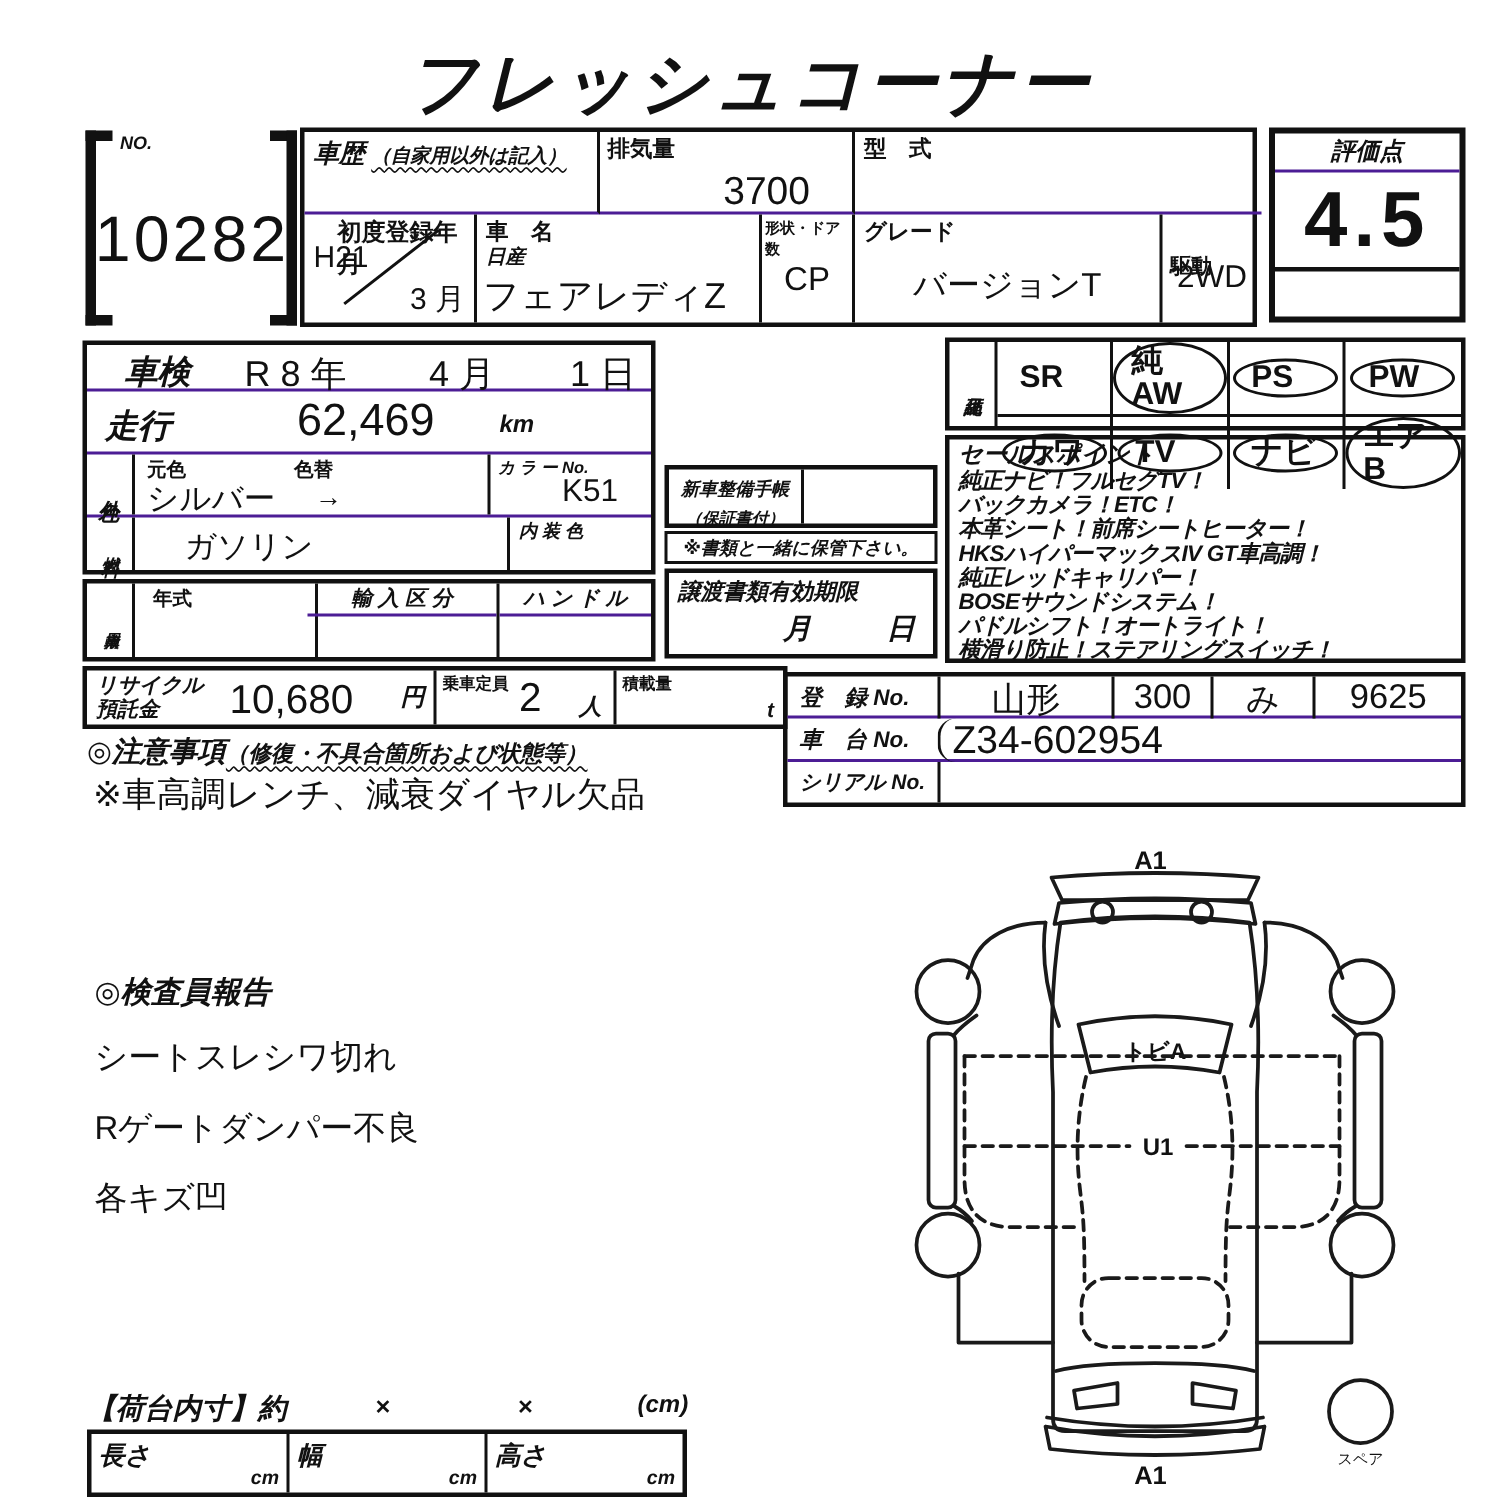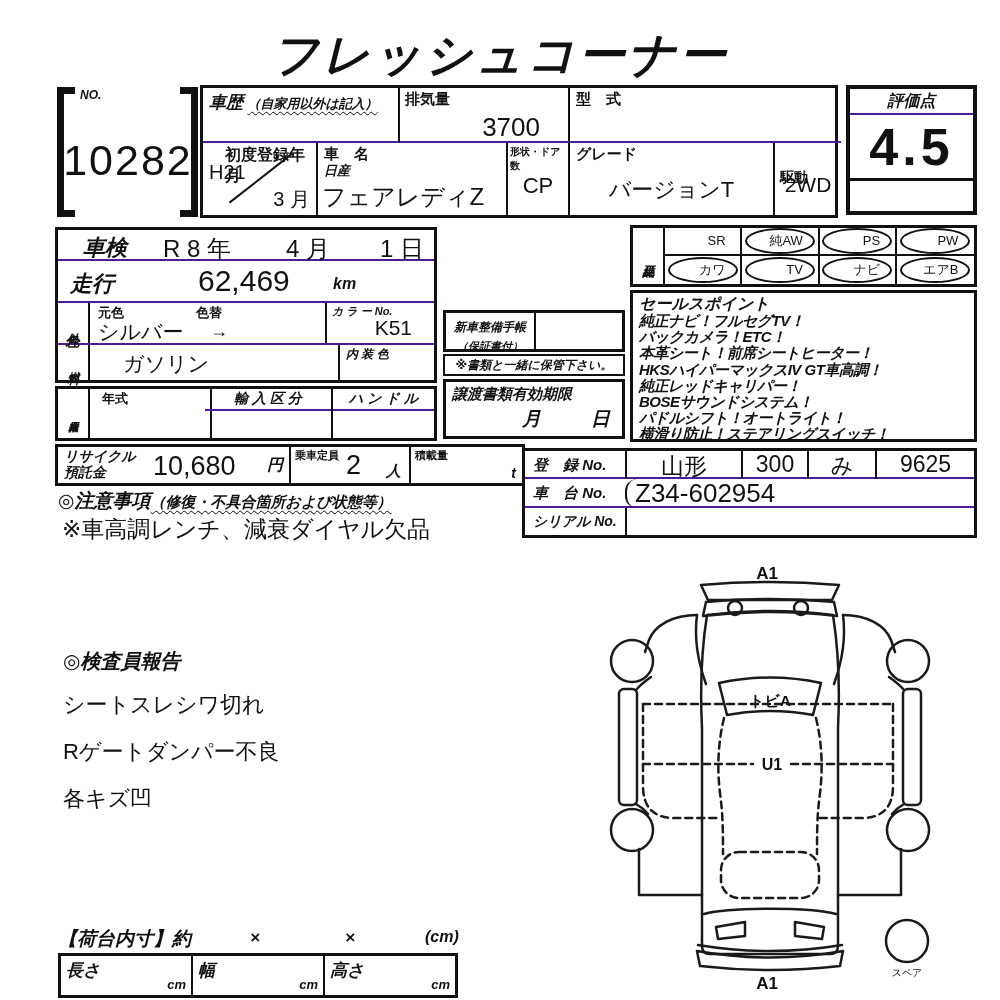--- a/index.html
+++ b/index.html
@@ -9,21 +9,21 @@
   .bd2{border:2px solid #111;}
   .bd3{border:3px solid #111;}
   .br2{border-right:2px solid #111;}
   .bb2{border-bottom:2px solid #4c1d95;}
   .bold{font-weight:bold;font-style:italic;}
   .ctr{display:flex;align-items:center;justify-content:center;}
   .vert{writing-mode:vertical-rl;text-orientation:upright;letter-spacing:1px;}
   .wavy{text-decoration-line:underline;text-decoration-style:wavy;text-decoration-thickness:1px;text-underline-offset:3px;}
   .hdr{font-weight:bold;font-size:13px;}
   .circled{border:2px solid #111;border-radius:50%;padding:0 10px;}
-  .part{font-weight:normal;font-size:13px;line-height:22px;display:inline-block;min-width:46px;text-align:right;}
+  .part{font-weight:bold;font-size:21px;line-height:22px;display:inline-block;min-width:46px;text-align:left;}
   svg text{font-family:"Liberation Sans","DejaVu Sans",sans-serif;}
   .dash{stroke-dasharray:7 5;stroke-width:2.2;}
   .ln{stroke:#1a1a1a;fill:none;stroke-width:2.5;stroke-linecap:round;stroke-linejoin:round;}
 </style>
 </head>
 <body>
 
 <div id="sheet">
 
   <div class="abs bold" style="left:0;top:24px;width:1000px;text-align:center;font-size:47px;letter-spacing:3px;">フレッシュコーナー</div>

